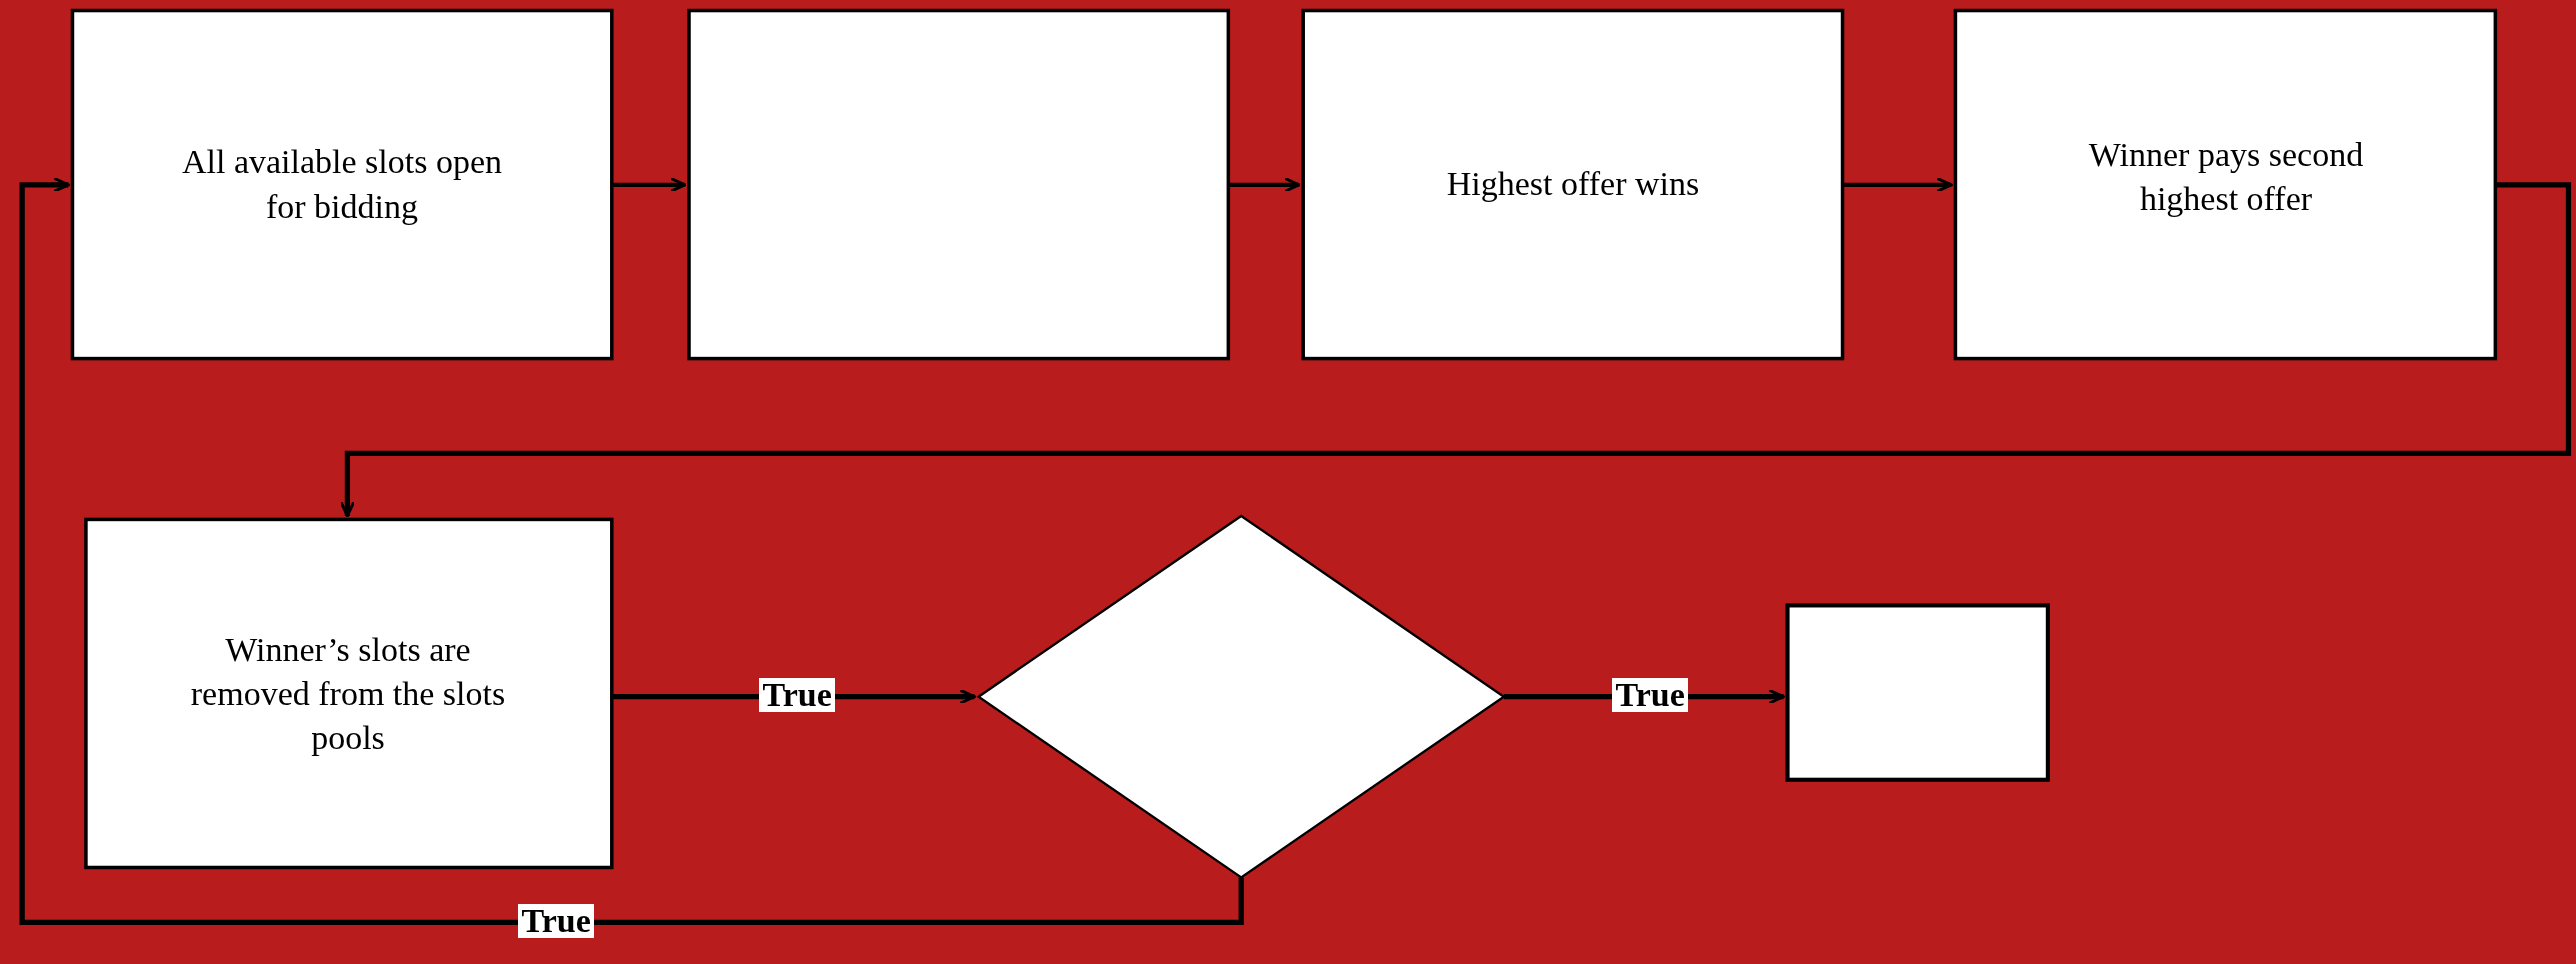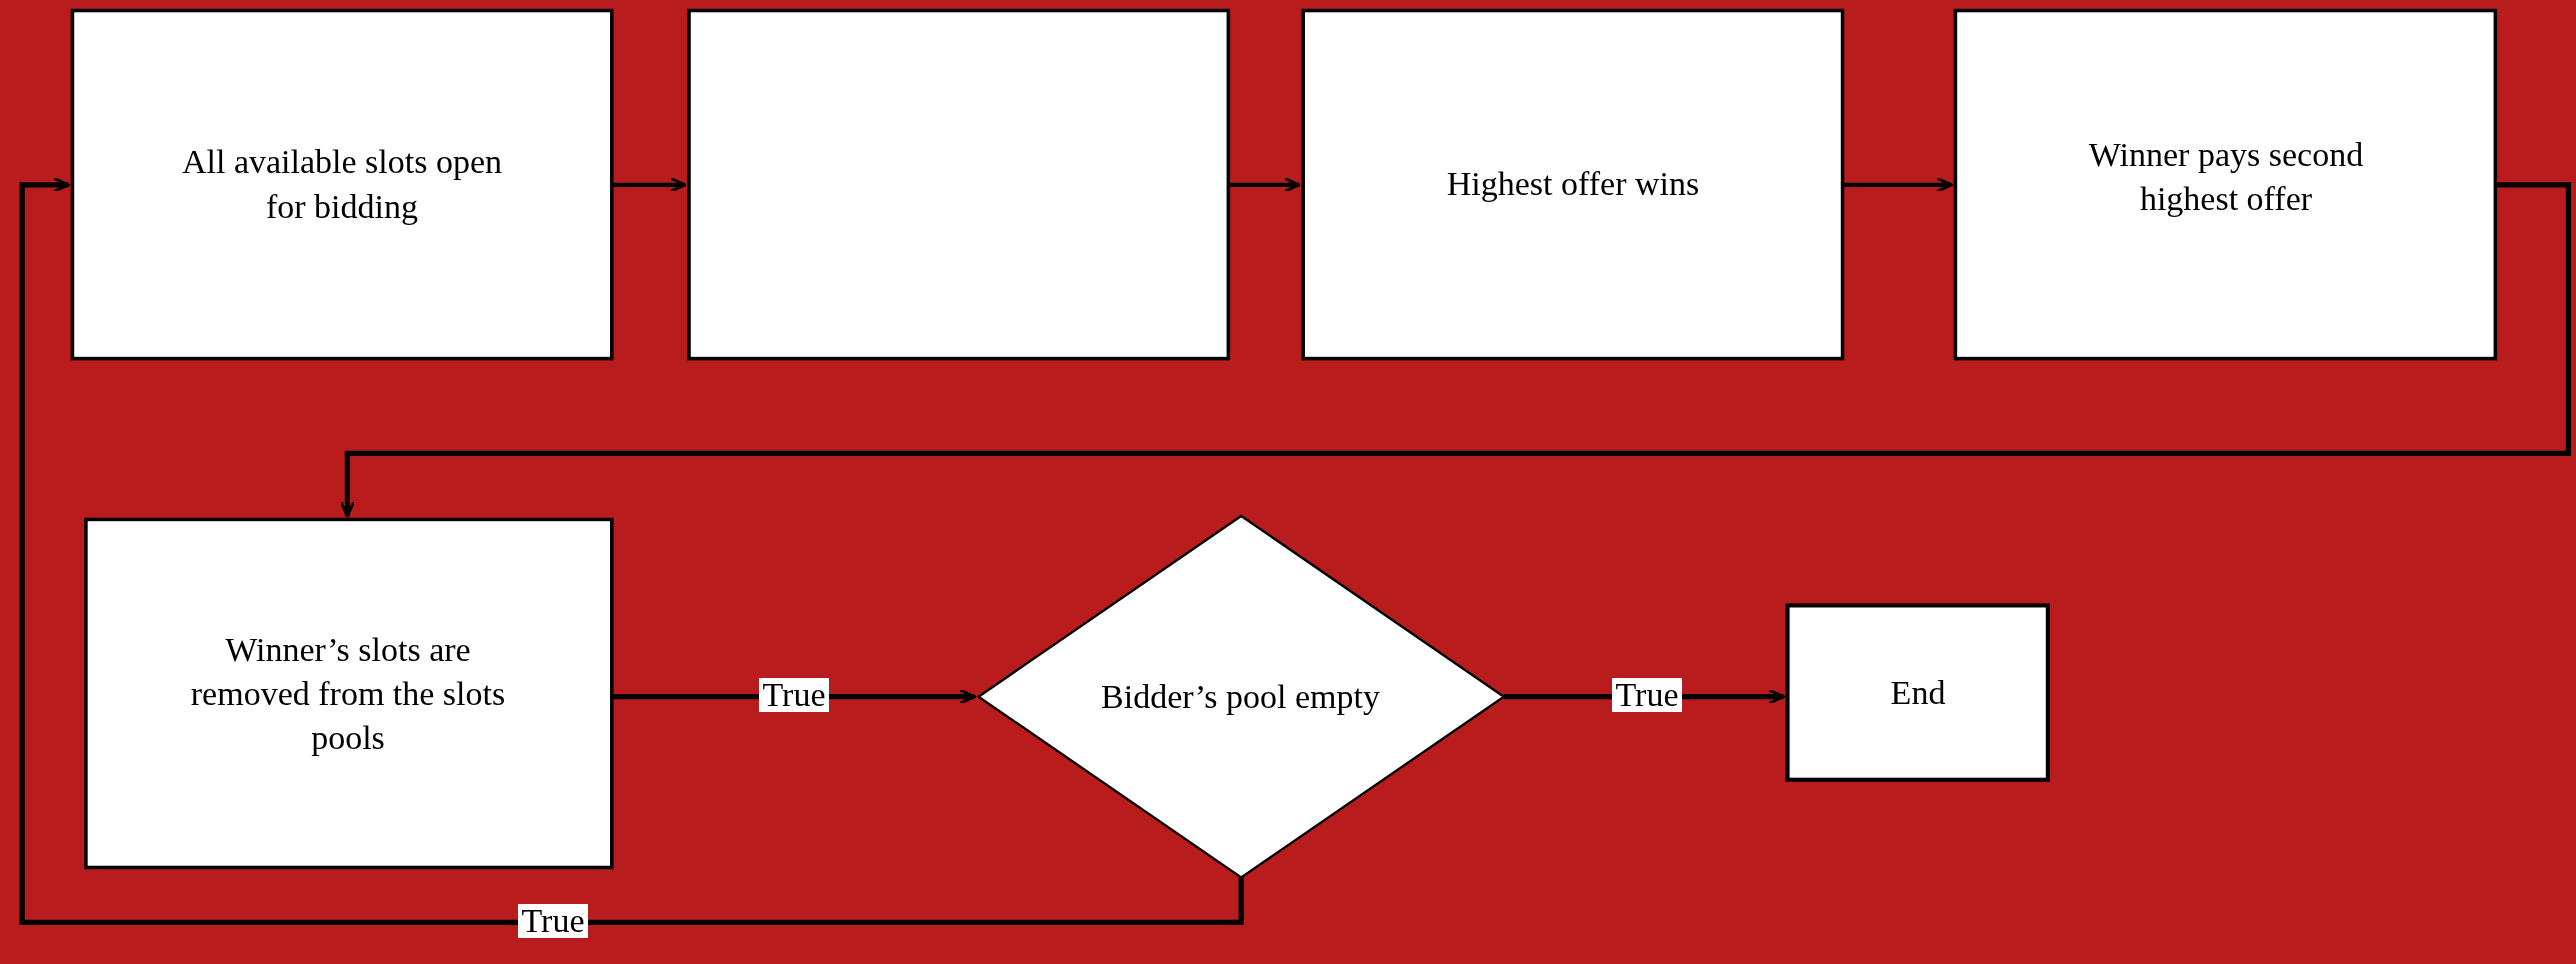--- a/index.html
+++ b/index.html
@@ -38,20 +38,21 @@
   }
   .edge-label {
     position: absolute;
     color: #000000;
     font-size: 34px;
     background: #ffffff;
     padding: 0 3.5px;
     line-height: 1;
     text-align: center;
     white-space: nowrap;
+    font-weight: bold;
   }
 </style>
 </head>
 <body>
 
 <div id="canvas">
 
   <svg id="flow-svg" viewBox="0 0 4402 1648" xmlns="http://www.w3.org/2000/svg">
     <defs>
       <marker id="ah" markerWidth="26" markerHeight="22" refX="24" refY="11" orient="auto" markerUnits="userSpaceOnUse">
@@ -94,27 +95,21 @@
     <span>Winner pays second
 highest offer</span>
   </div>
 
   <div class="node-label" style="left:85px; top:520px; width:526px; height:348px;">
     <span>Winner’s slots are
 removed from the slots
 pools</span>
   </div>
 
-  <div class="node-label" style="left:978px; top:516px; width:525px; height:362px;">
-    <span>Bidder’s pool empty</span>
-  </div>
 
-  <div class="node-label" style="left:1788px; top:606px; width:260px; height:174px;">
-    <span>End</span>
-  </div>
 
   <div class="edge-label" style="left:759px; top:678px;">True</div>
 
   <div class="edge-label" style="left:1612px; top:678px;">True</div>
 
   <div class="edge-label" style="left:518px; top:904px;">True</div>
 
 </div>
 
 

